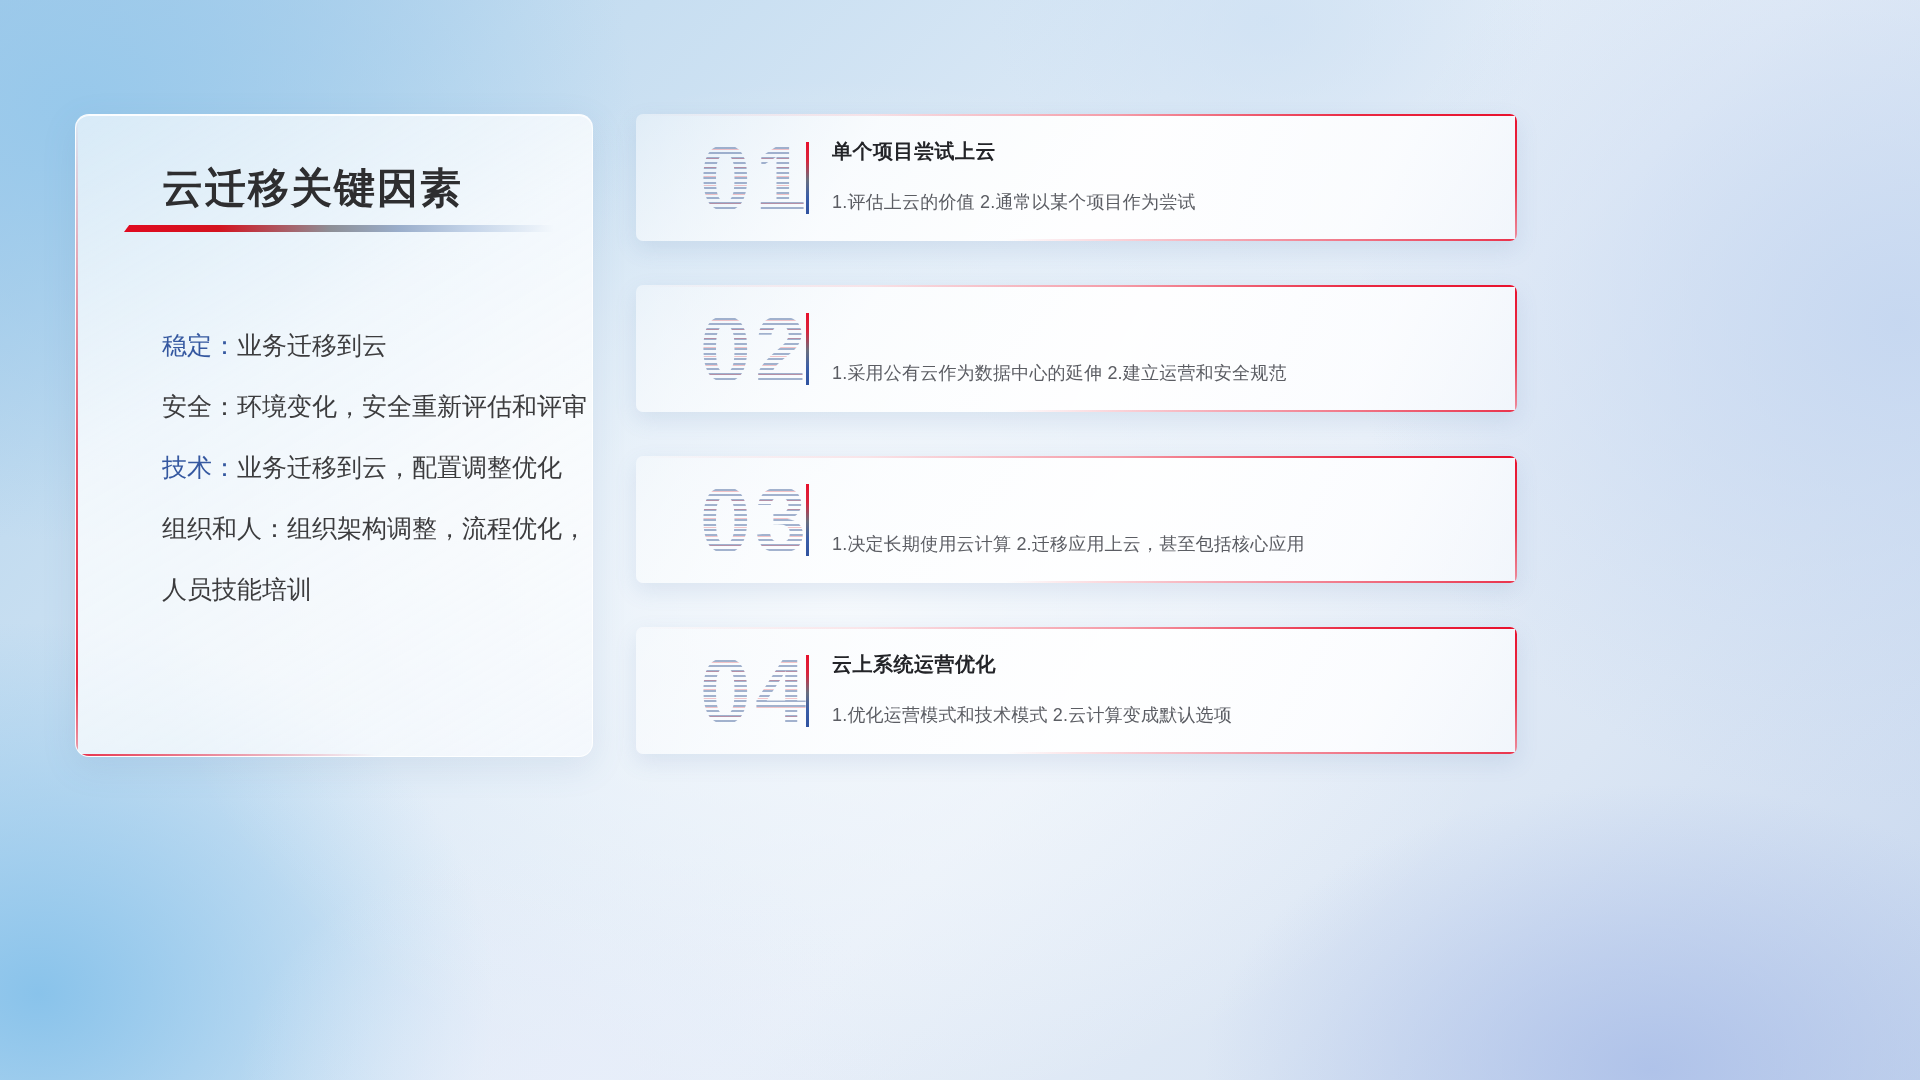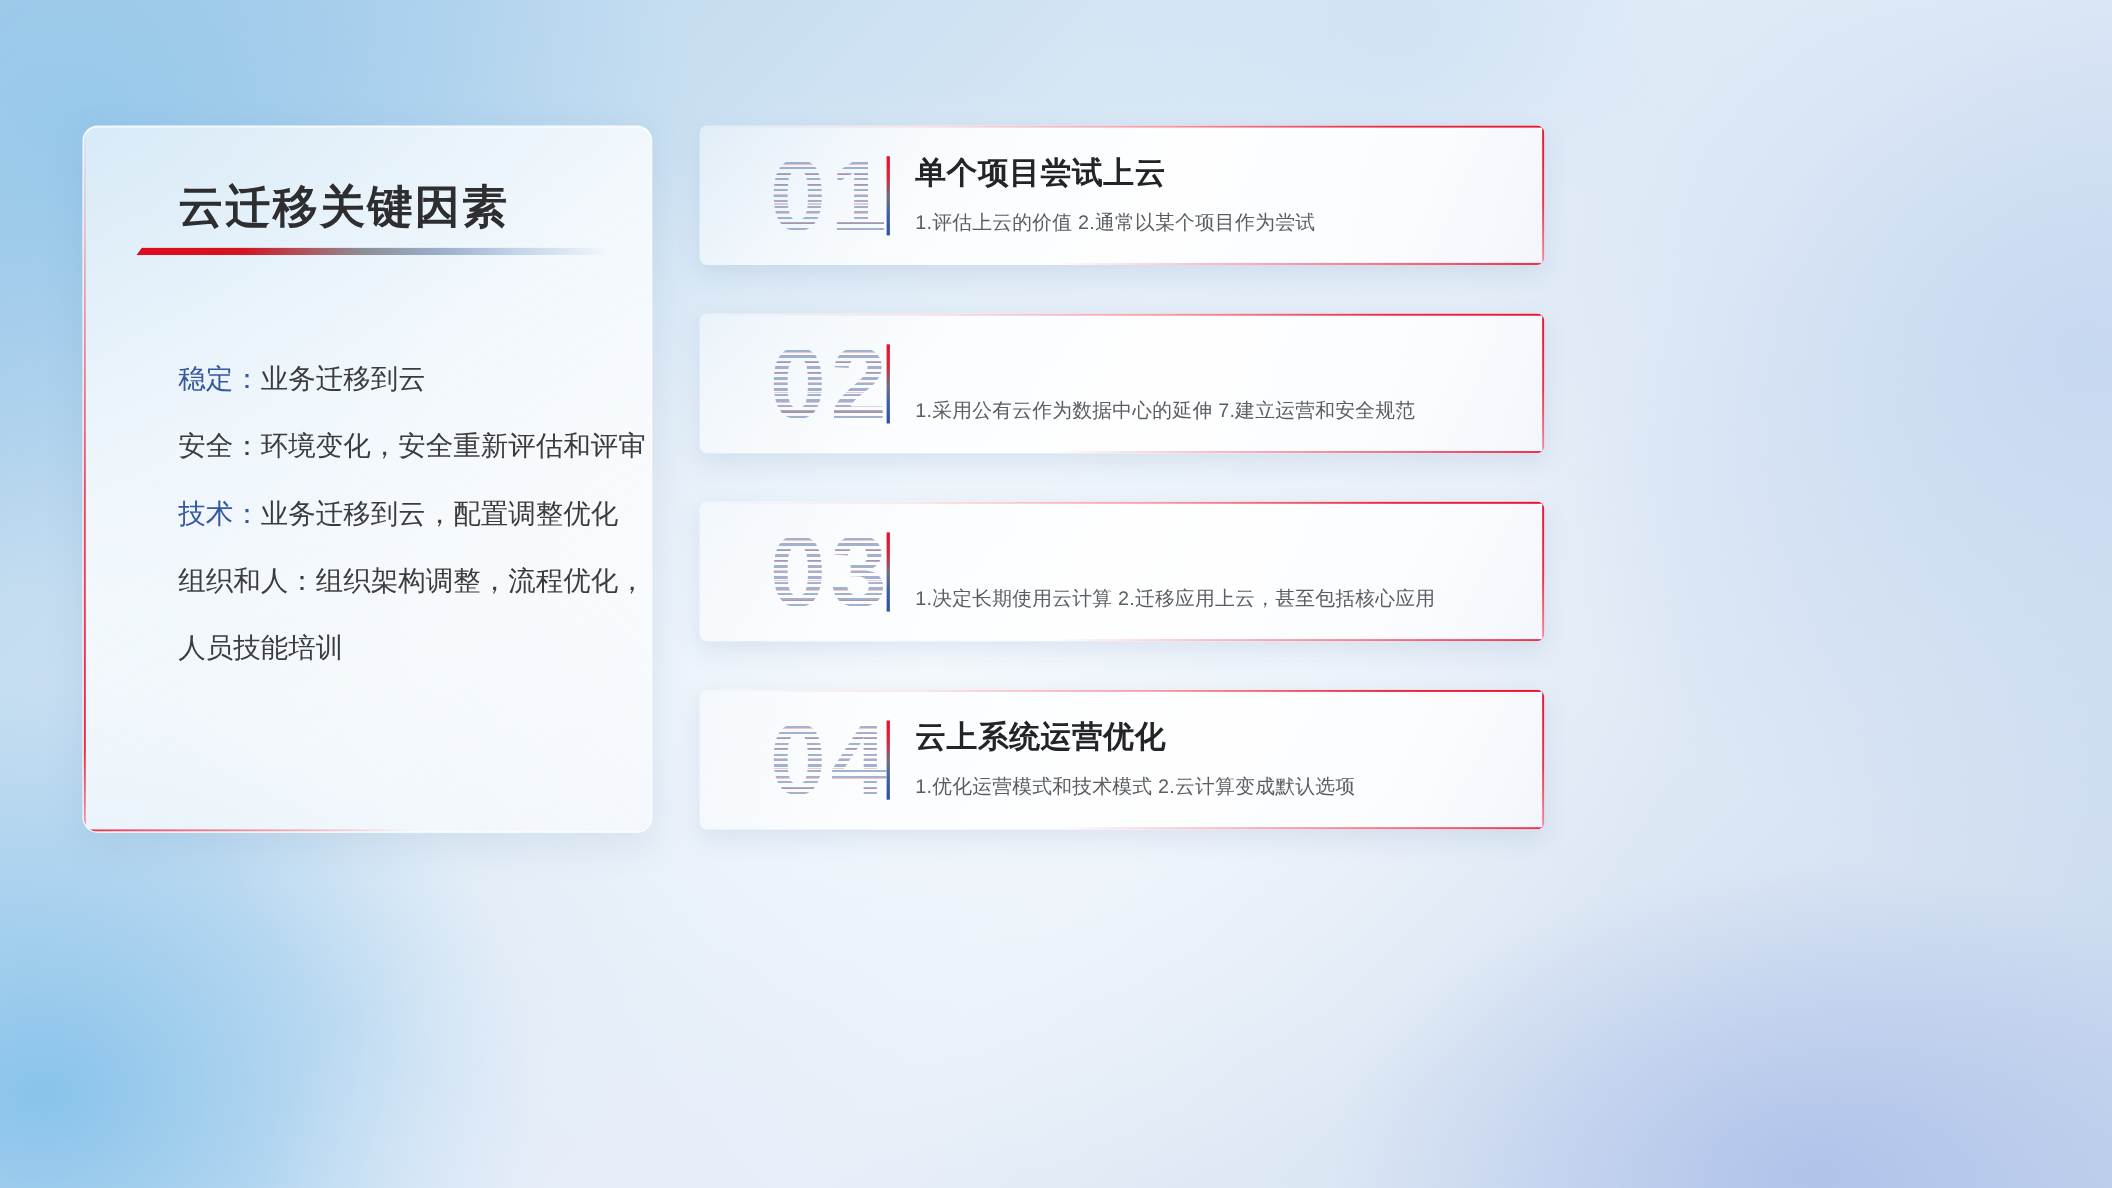--- a/index.html
+++ b/index.html
@@ -55,21 +55,21 @@
 
   .factor-list { position:absolute; left:86px; top:200px; right:26px; }
   .factor-row {
     font-size:25px; line-height:61px; color:#3c3c3e; white-space:nowrap;
   }
   .factor-row .k { color:#3558a0; }
   .factor-row.plain .k { color:#3c3c3e;text-align:right; }
 
   
   .step-card {
-    position:absolute; left:636px; width:768px; height:127px;
+    position:absolute; left:636px; width:881px; height:127px;
     border-radius:7px;
     background:linear-gradient(118deg,rgba(255,255,255,.40) 0%,rgba(253,254,255,.88) 26%,rgba(255,255,255,.97) 55%,rgba(252,253,255,.93) 82%,rgba(246,249,253,.80) 100%);
     box-shadow:0 8px 22px rgba(80,118,168,.13);
     overflow:hidden;
   }
   .step-card .top-rule {
     position:absolute; left:0; right:0; top:0; height:2px;
     background:linear-gradient(90deg,rgba(232,17,45,0) 0%,rgba(232,17,45,.10) 26%,rgba(232,17,45,.42) 55%,rgba(232,17,45,.90) 82%,#e8112d 100%);
   }
   .step-card .right-rule {
@@ -105,21 +105,21 @@
     user-select:none;
   }
 
   .v-divider {
     position:absolute; left:170px; top:28px; width:3px; height:72px;
     background:linear-gradient(180deg,#e8112d 0%,#d8243c 26%,#6a6f7e 52%,#3a5ea8 76%,#2f52a0 100%);
   }
 
   .step-title {
     position:absolute; left:196px; top:24px;
-    font-size:28px; font-weight:700; color:#232428; letter-spacing:.5px;
+    font-size:20px; font-weight:700; color:#232428; letter-spacing:.5px;
     white-space:nowrap;
   }
   .step-desc {
     position:absolute; left:196px; top:76px;
     font-size:18px; color:#5b5d63; letter-spacing:.2px;
     white-space:nowrap;
   }
 </style>
 </head>
 <body>
@@ -172,21 +172,21 @@
   <p class="step-desc">1.评估上云的价值    2.通常以某个项目作为尝试</p>
 </article>
 
 <article class="step-card" style="top:285px">
   <div class="top-rule"></div>
   <div class="right-rule"></div>
   <div class="bot-rule"></div>
   <div class="ghost-num">02</div>
   <div class="ghost-num-tint">02</div>
   <div class="v-divider"></div>
-  <p class="step-desc">1.采用公有云作为数据中心的延伸    7.建立运营和安全规范</p>
+  <p class="step-desc">1.采用公有云作为数据中心的延伸    2.建立运营和安全规范</p>
 </article>
 
 <article class="step-card" style="top:456px">
   <div class="top-rule"></div>
   <div class="right-rule"></div>
   <div class="bot-rule"></div>
   <div class="ghost-num">03</div>
   <div class="ghost-num-tint">03</div>
   <div class="v-divider"></div>
   <p class="step-desc">1.决定长期使用云计算    2.迁移应用上云，甚至包括核心应用</p>

